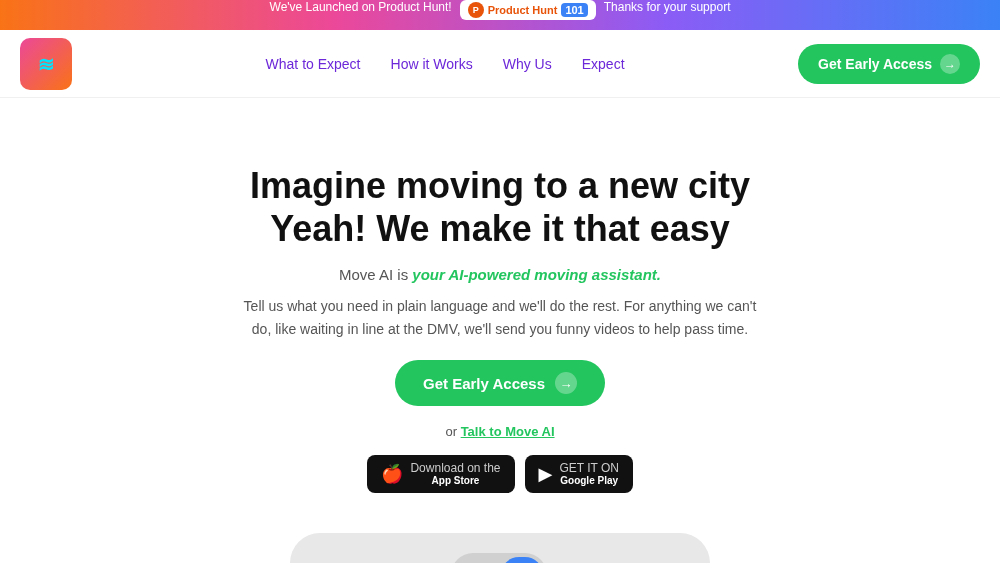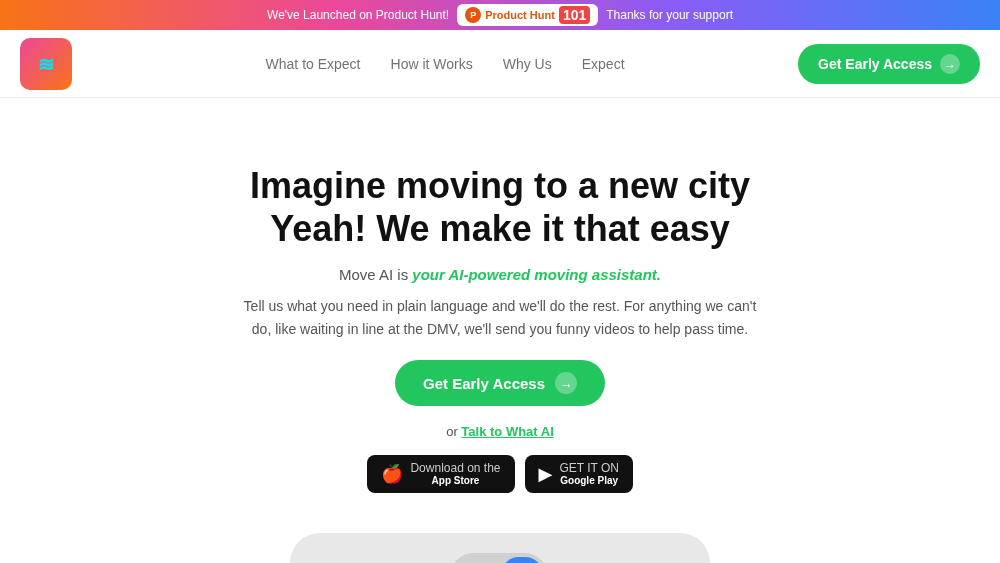--- a/index.html
+++ b/index.html
@@ -3,21 +3,21 @@
   <meta charset="utf-8">
   <style>
     * { margin: 0; padding: 0; box-sizing: border-box; }
     body { font-family: -apple-system, BlinkMacSystemFont, 'Segoe UI', sans-serif; background: #fff; width: 1000px; height: 563px; overflow: hidden; }
 
     
     .top-banner {
       background: linear-gradient(90deg, #f97316, #ec4899, #8b5cf6, #3b82f6);
       height: 30px;
       display: flex;
-      align-items: center;
+      align-items: flex-start;
       justify-content: center;
       gap: 8px;
       font-size: 12px;
       color: #fff;
     }
     .top-banner .ph-badge {
       background: #fff;
       border-radius: 6px;
       padding: 2px 8px;
       display: flex;
@@ -33,25 +33,25 @@
       background: #e8540a;
       border-radius: 50%;
       display: inline-flex;
       align-items: center;
       justify-content: center;
       color: #fff;
       font-size: 9px;
       font-weight: bold;
     }
     .ph-count {
-      background: #ef4444;
+      background: #3b82f6;
       color: #fff;
       border-radius: 4px;
       padding: 1px 4px;
-      font-size: 14px;
+      font-size: 11px;
     }
 
     
     .nav {
       display: flex;
       align-items: center;
       padding: 8px 20px;
       height: 68px;
       border-bottom: 1px solid #f0f0f0;
     }
@@ -73,21 +73,21 @@
       letter-spacing: -1px;
     }
     .nav-links {
       display: flex;
       gap: 30px;
       flex: 1;
       justify-content: center;
     }
     .nav-link {
       font-size: 14px;
-      color: #737373;
+      color: #6d28d9;
       text-decoration: none;
       cursor: pointer;
     }
     .nav-cta {
       background: #22c55e;
       color: #fff;
       border: none;
       border-radius: 25px;
       padding: 10px 20px;
       font-size: 14px;
@@ -298,21 +298,21 @@
     <span>Move AI is </span><span class="highlight">your AI-powered moving assistant.</span>
   </p>
   <p class="description">Tell us what you need in plain language and we'll do the rest. For anything we can't do, like waiting in line at the DMV, we'll send you funny videos to help pass time.</p>
   <div style="margin-bottom:8px;">
     <button class="hero-cta">
       <span>Get Early Access</span>
       <span class="arrow-circle">→</span>
     </button>
   </div>
   <p class="or-link">
-    <span>or</span> <a>Talk to What AI</a>
+    <span>or</span> <a>Talk to Move AI</a>
   </p>
   <div class="store-badges">
     <div class="store-badge">
       <span class="store-icon">🍎</span>
       <div class="store-text">
         <span class="small-text">Download on the</span>
         <span class="big-text">App Store</span>
       </div>
     </div>
     <div class="store-badge">

